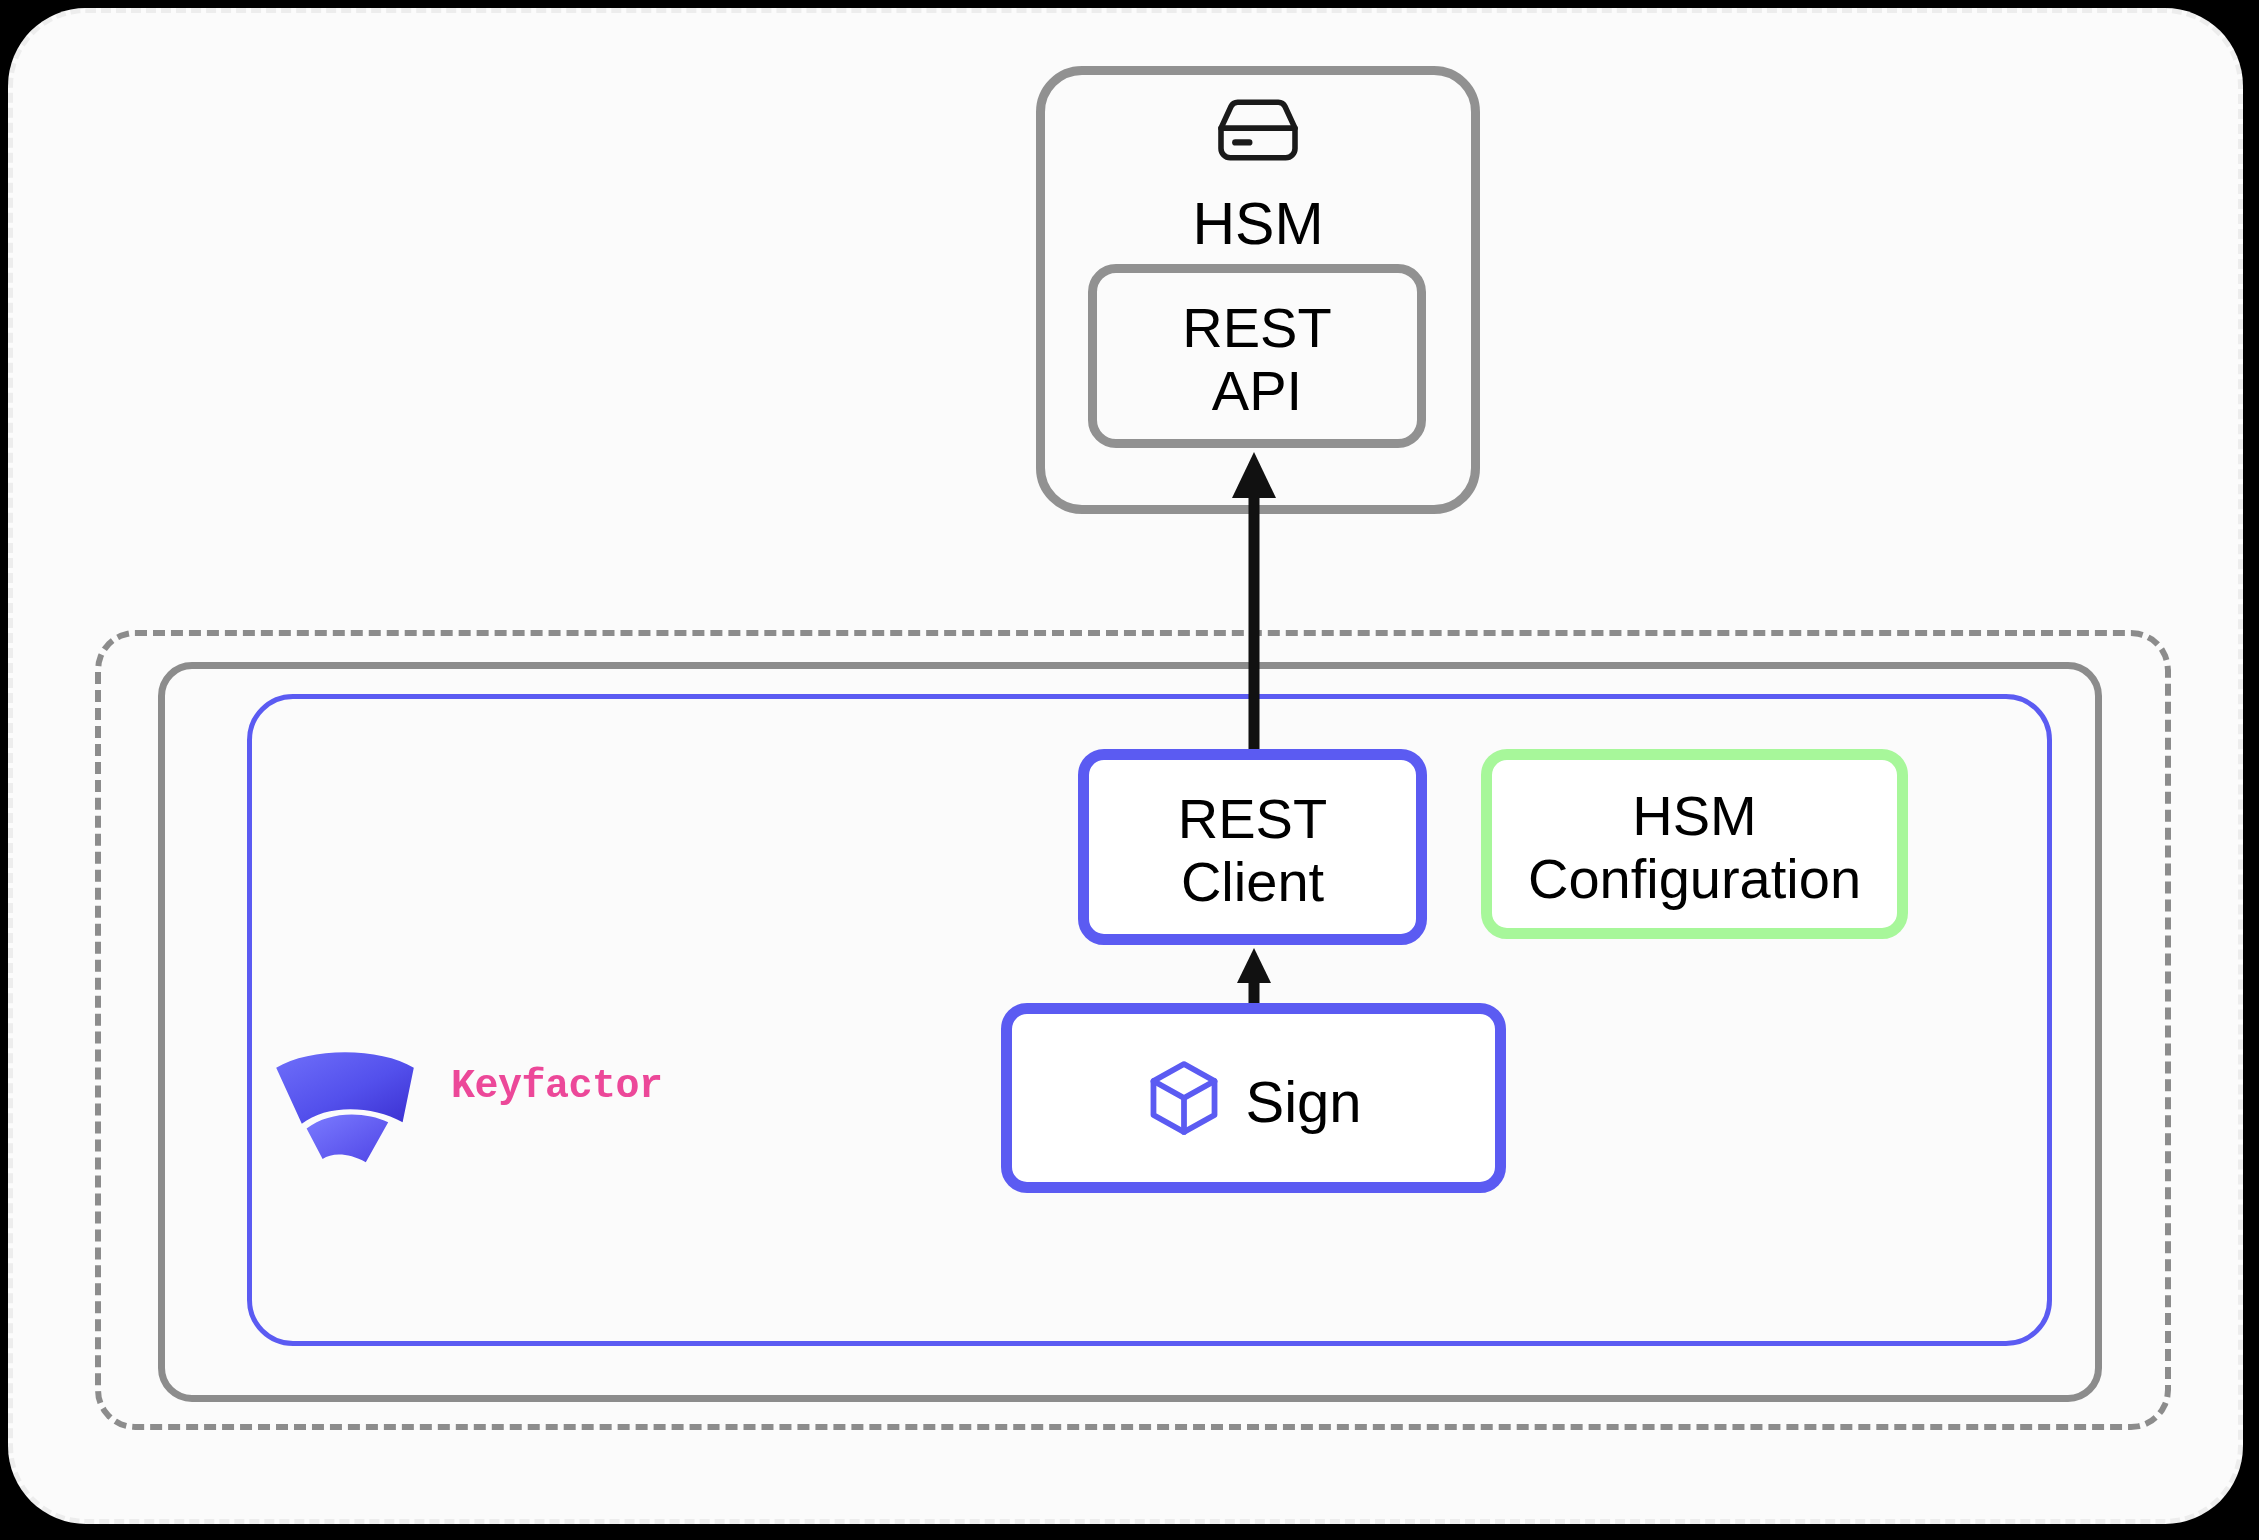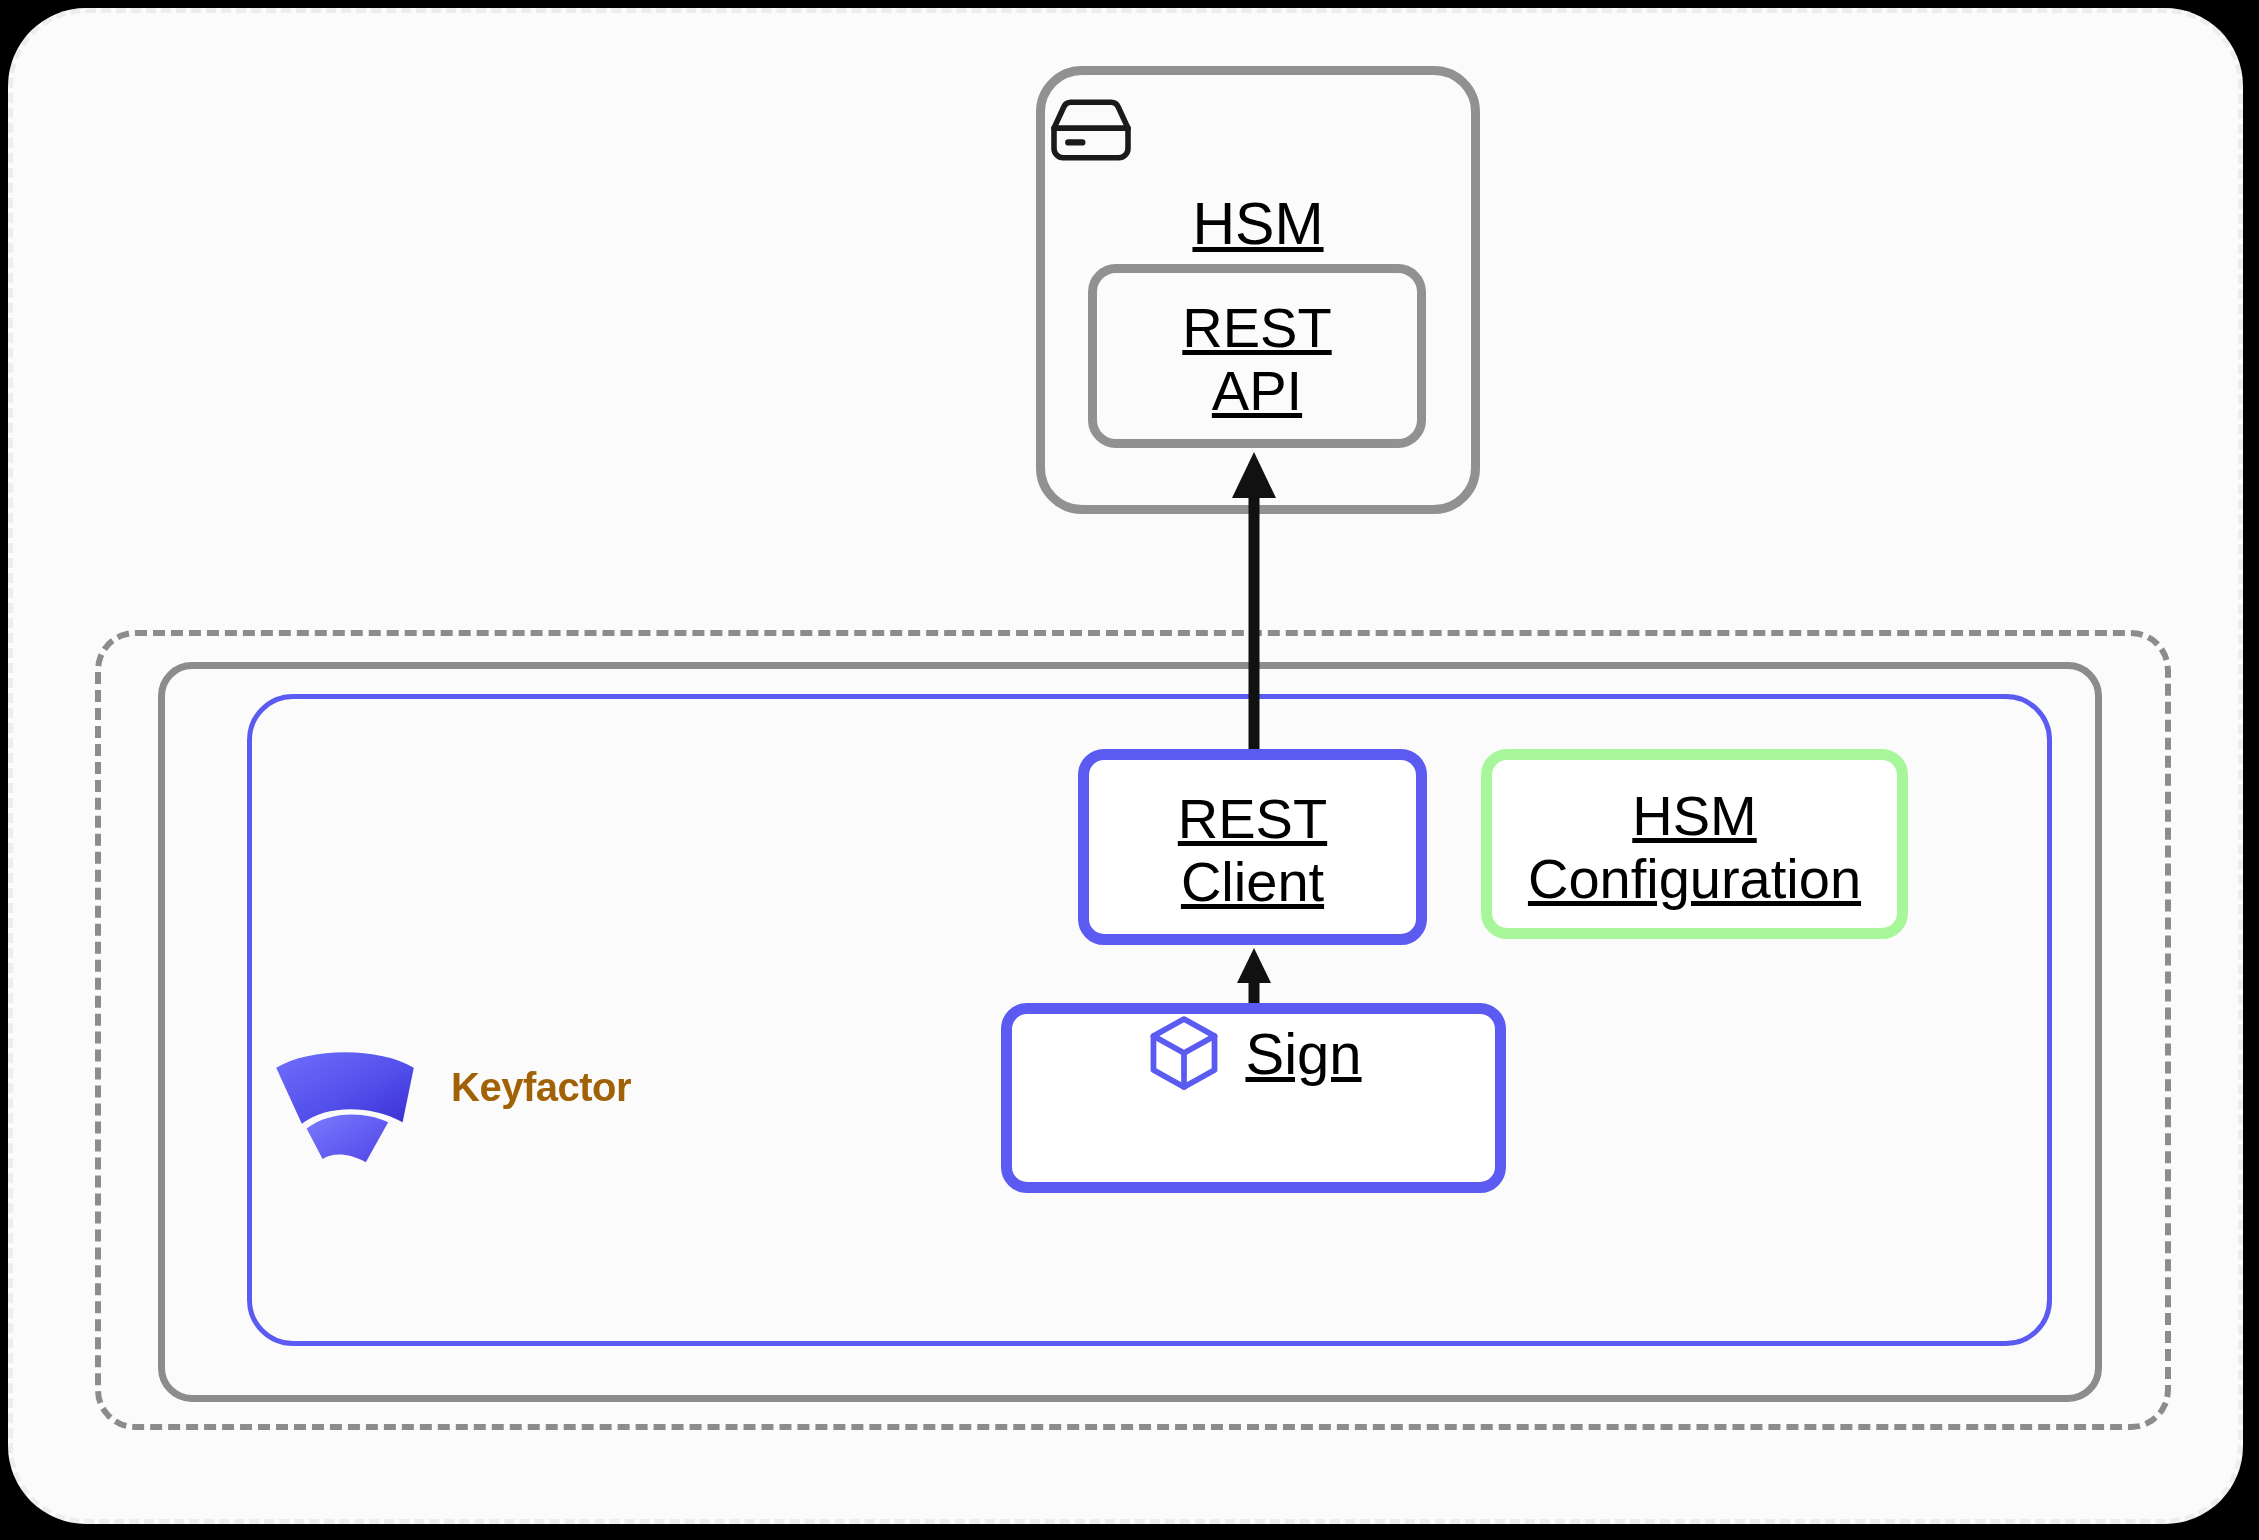--- a/index.html
+++ b/index.html
@@ -34,22 +34,22 @@
     border-radius: 78px;
   }
 
   
   .node {
     position: absolute;
     box-sizing: border-box;
     background: transparent;
     display: flex;
     flex-direction: column;
+    align-items: center;
     justify-content: center;
-    text-decoration: underline;
   }
 
   .node-label {
     color: #000000;
     text-align: center;
     line-height: 1.12;
     white-space: pre-line;
     margin-top: 8px;
   }
 
@@ -175,24 +175,25 @@
     display: flex;
     flex-direction: row;
     align-items: center;
     gap: 26px;
   }
   .brand-mark { width: 160px; height: 160px; flex: 0 0 auto; display: block; }
   .brand-text { display: flex; flex-direction: column; justify-content: center; }
   .brand-eyebrow {
     font-size: 40px;
     font-weight: bold;
-    color: #a16207;
+    color: #ec4899;
     letter-spacing: -0.5px;
     line-height: 1;
     margin-bottom: 16px;
+    font-family: Liberation Mono, monospace;
   }
   .brand-name {
     font-size: 84px;
     color: #111111;
     letter-spacing: -2px;
     line-height: 1.02;
   }
 
   
   .arrow-svg {

